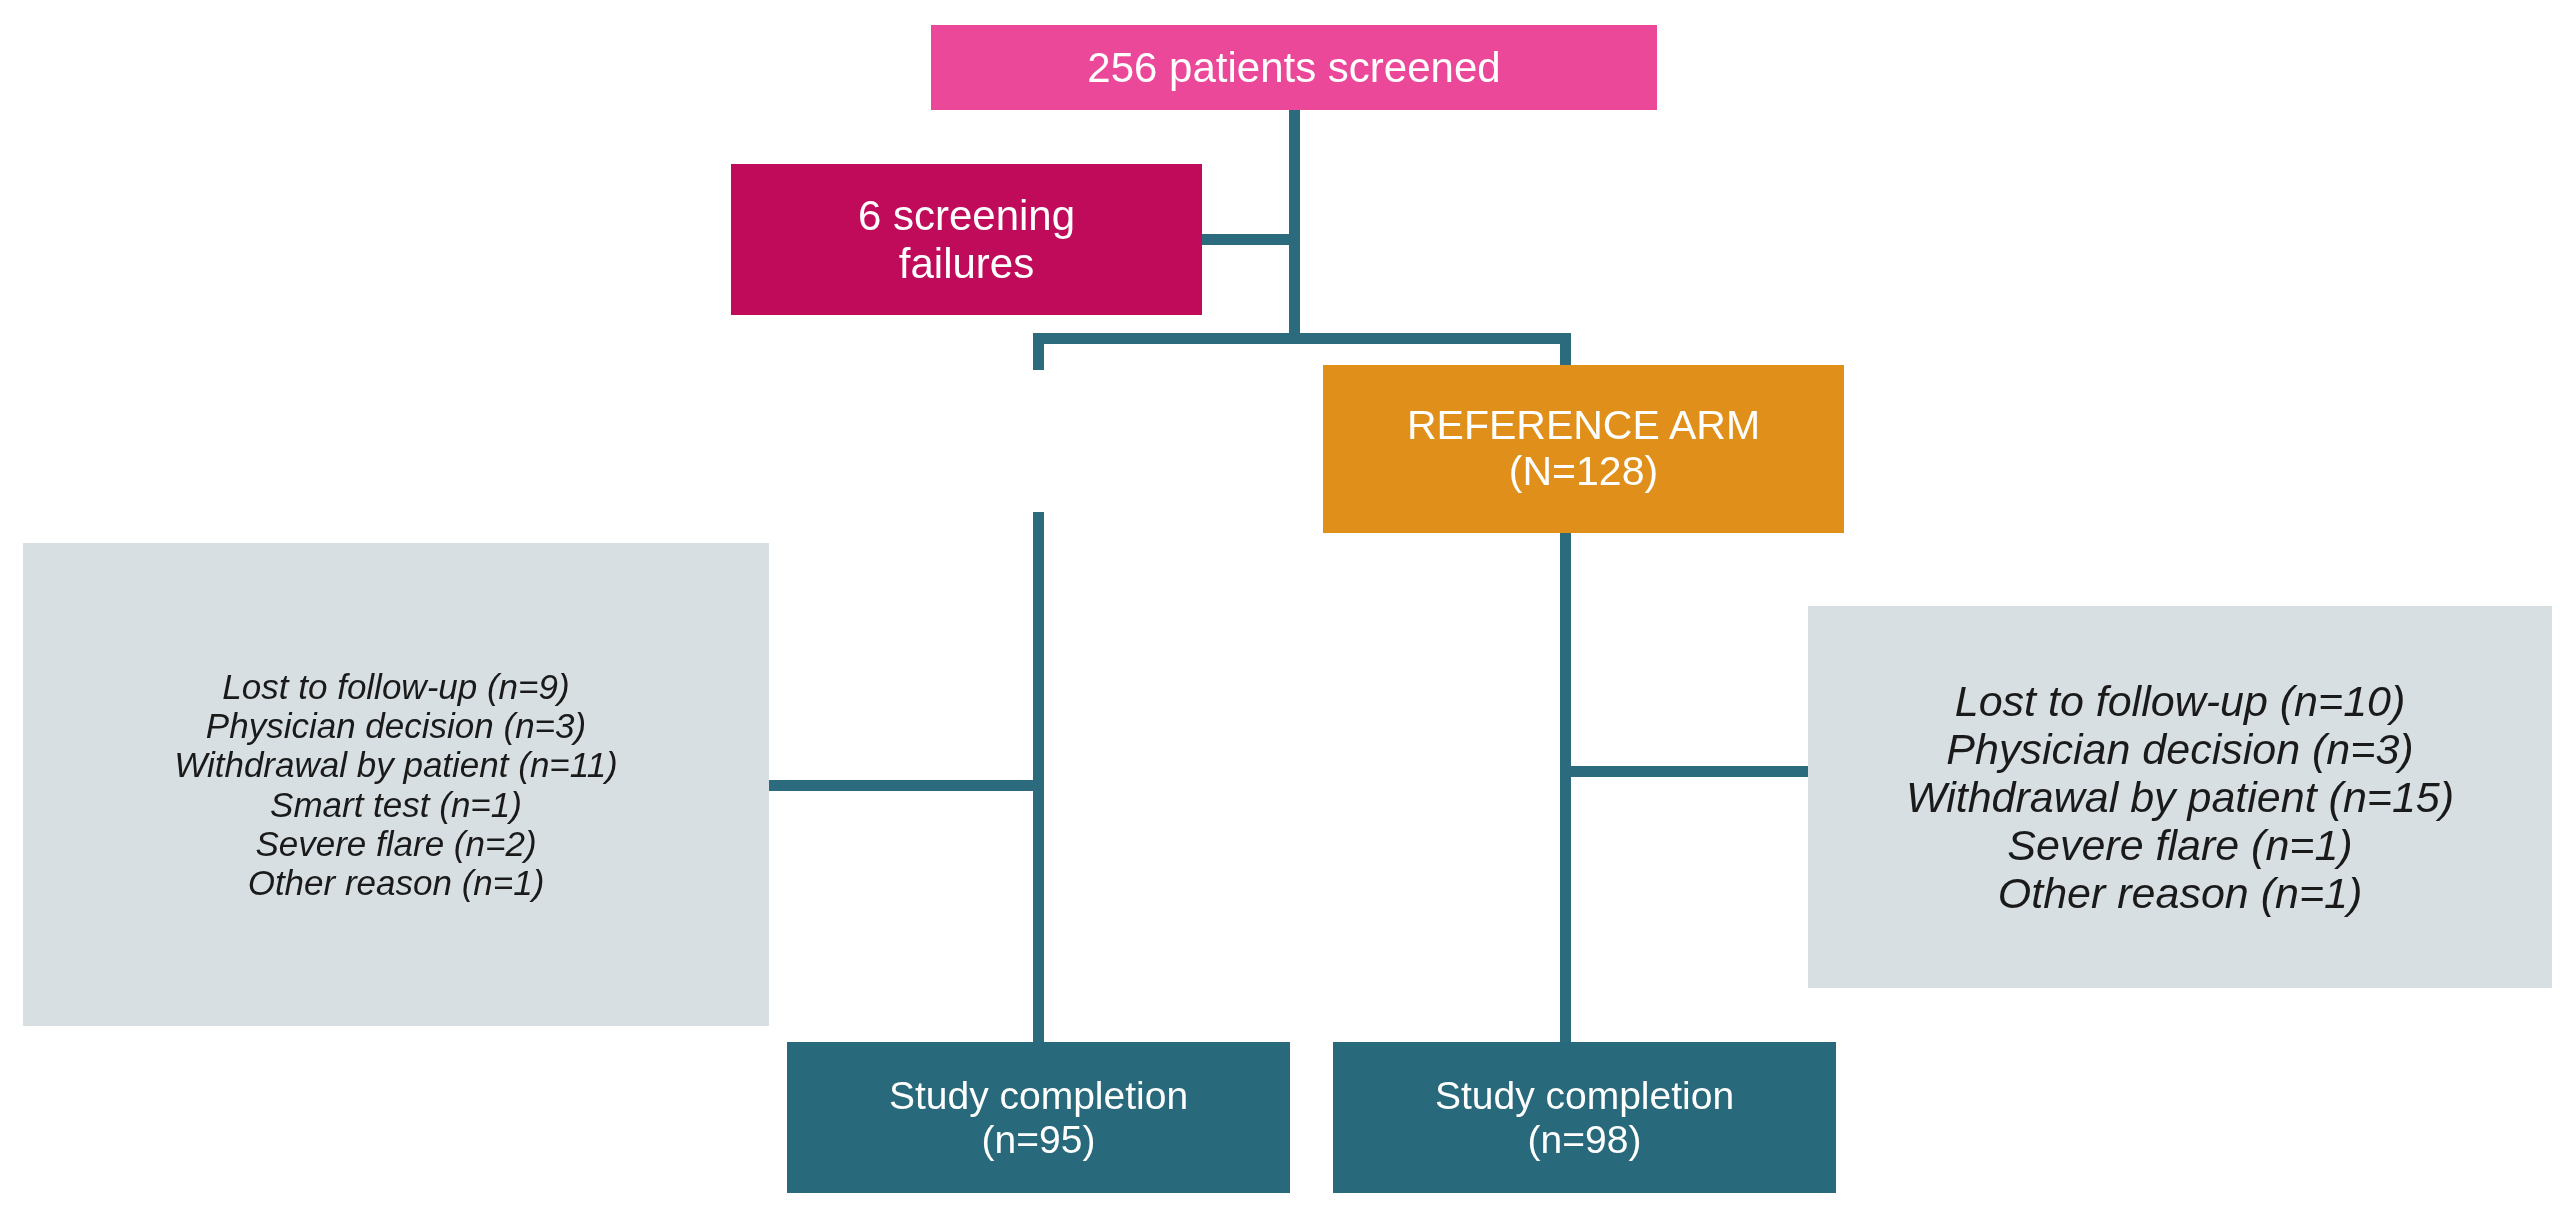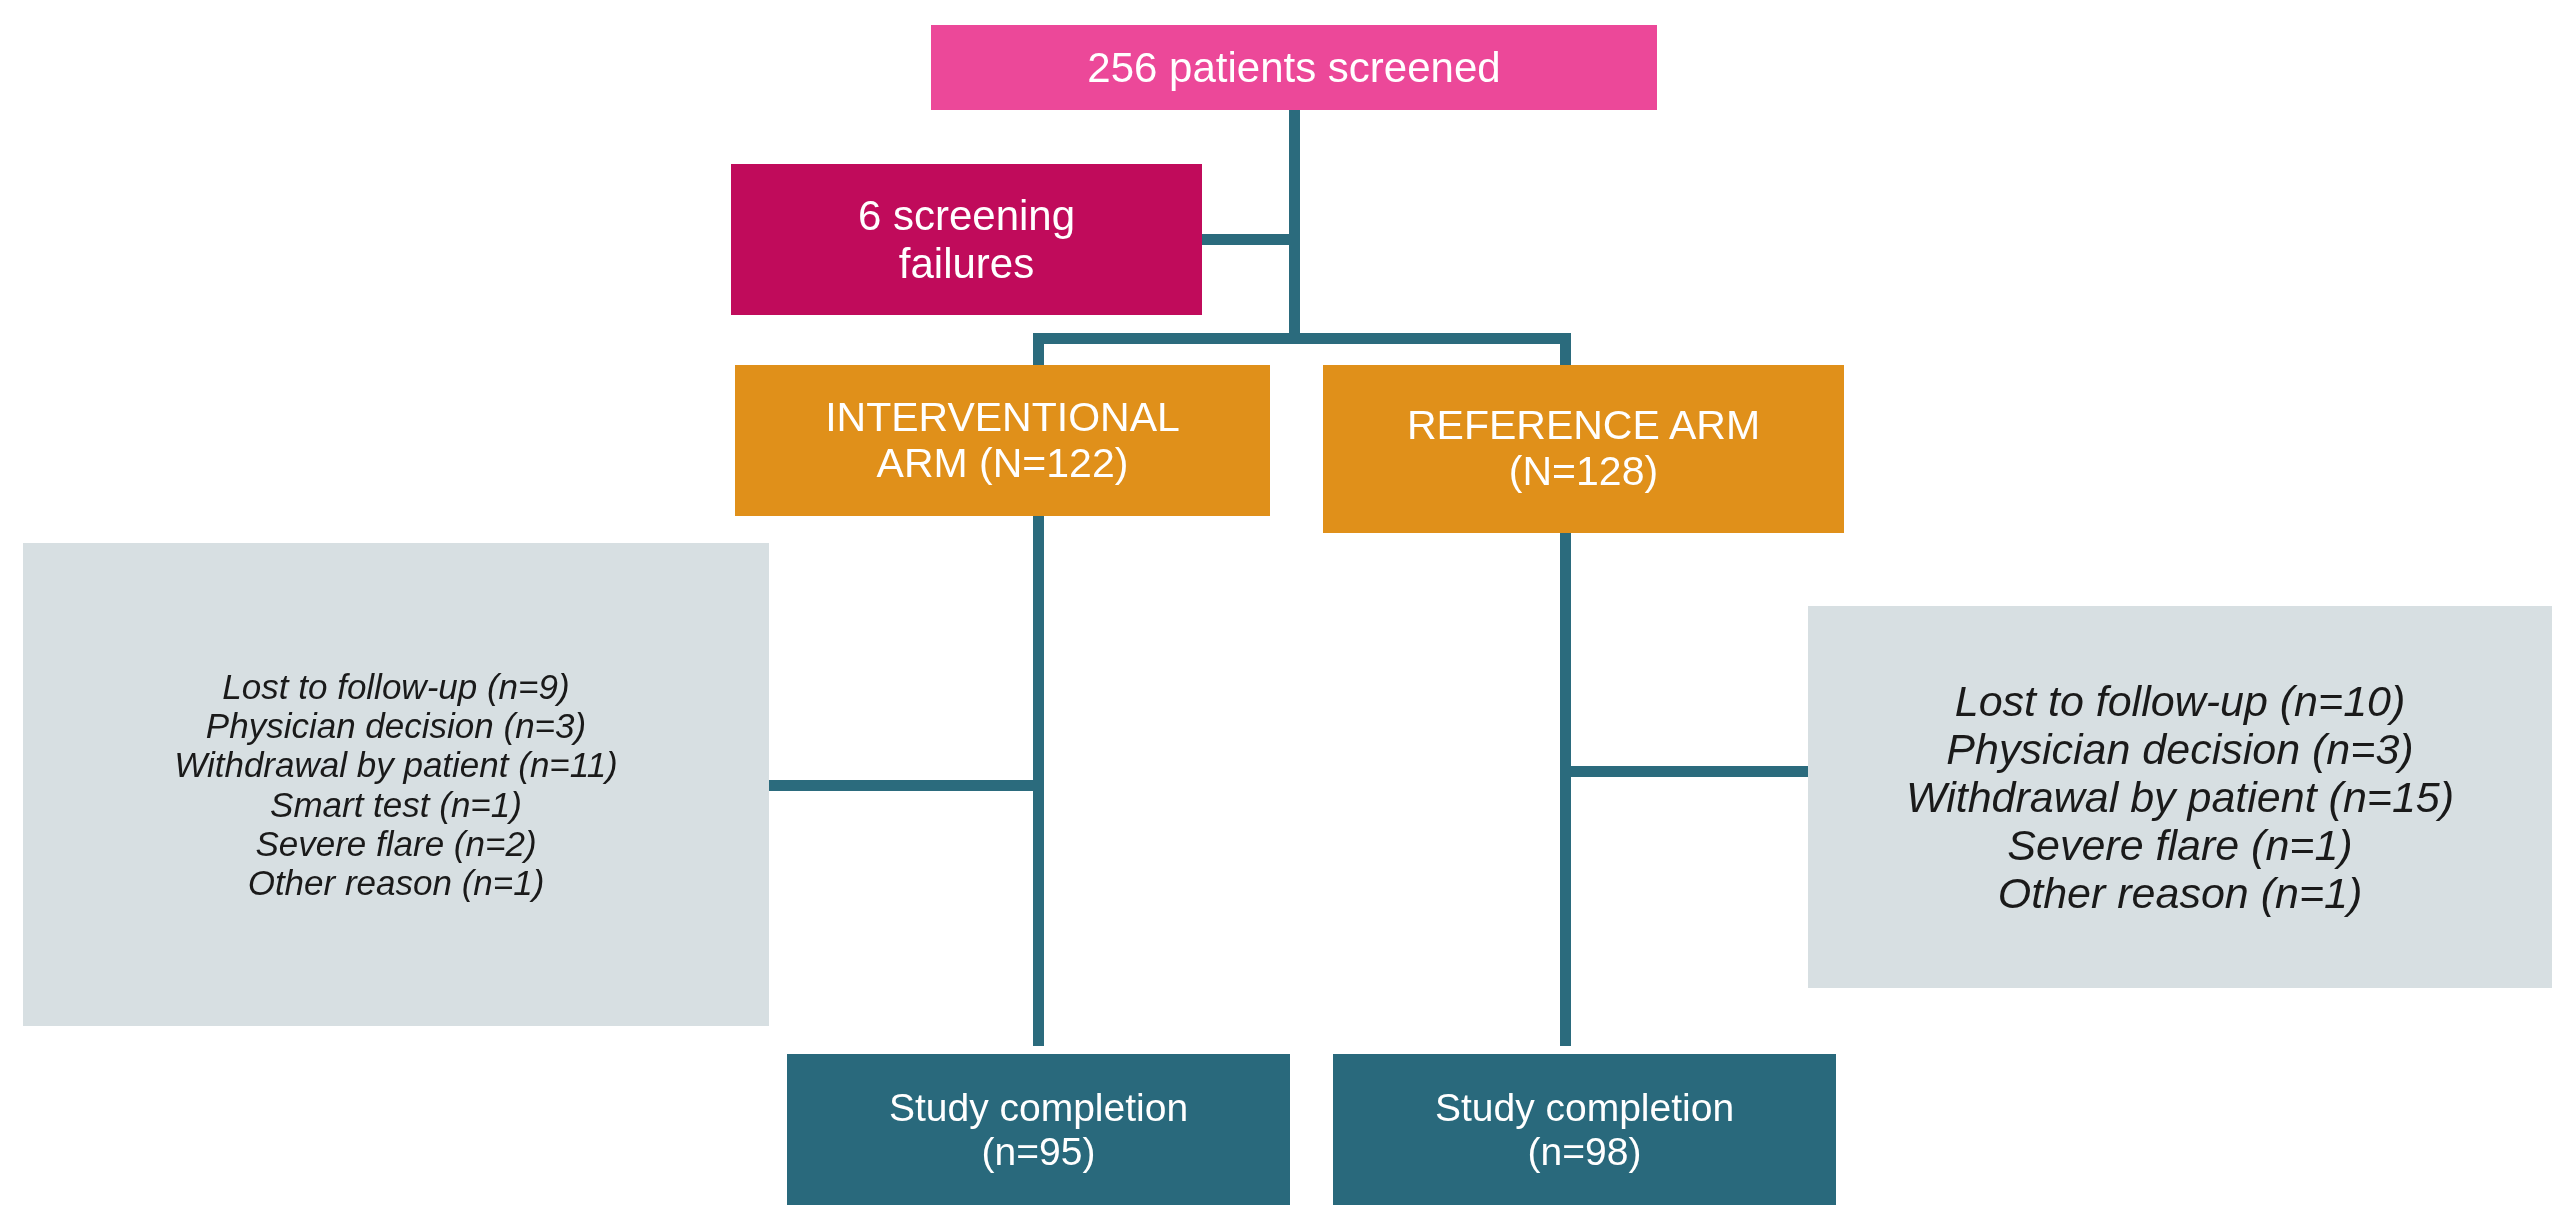--- a/index.html
+++ b/index.html
@@ -23,21 +23,21 @@
     align-items: center;
     justify-content: center;
     text-align: center;
     line-height: 1.12;
     z-index: 5;
   }
   .node .line { display: block; white-space: nowrap; }
 
   
   .n-teal   { background: #ec4899; color: #ffffff; }
-  .n-teal2  { background: #29697c; color: #ffffff; margin-top: 12px; }
+  .n-teal2  { background: #29697c; color: #ffffff; }
   .n-pink   { background: #c00b5b; color: #ffffff; }
   .n-orange { background: #e0901a; color: #ffffff; }
   .n-gray   { background: #d7dfe2; color: #1a1a1a; font-style: italic; }
 
   
   .conn {
     position: absolute;
     background: #2b6b7d;
     z-index: 1;
   }
@@ -85,24 +85,20 @@
 
   <div class="node n-teal" id="screened-box">
     <span class="line">256 patients screened</span>
   </div>
 
   <div class="node n-pink" id="failures-box">
     <span class="line">6 screening</span>
     <span class="line">failures</span>
   </div>
 
-  <div class="node n-orange" id="interventional-box">
-    <span class="line">INTERVENTIONAL</span>
-    <span class="line">ARM (N=122)</span>
-  </div>
 
   <div class="node n-orange" id="reference-box">
     <span class="line">REFERENCE ARM</span>
     <span class="line">(N=128)</span>
   </div>
 
   <div class="node n-gray" id="left-reasons-box">
     <span class="line">Lost to follow-up (n=9)</span>
     <span class="line">Physician decision (n=3)</span>
     <span class="line">Withdrawal by patient (n=11)</span>

